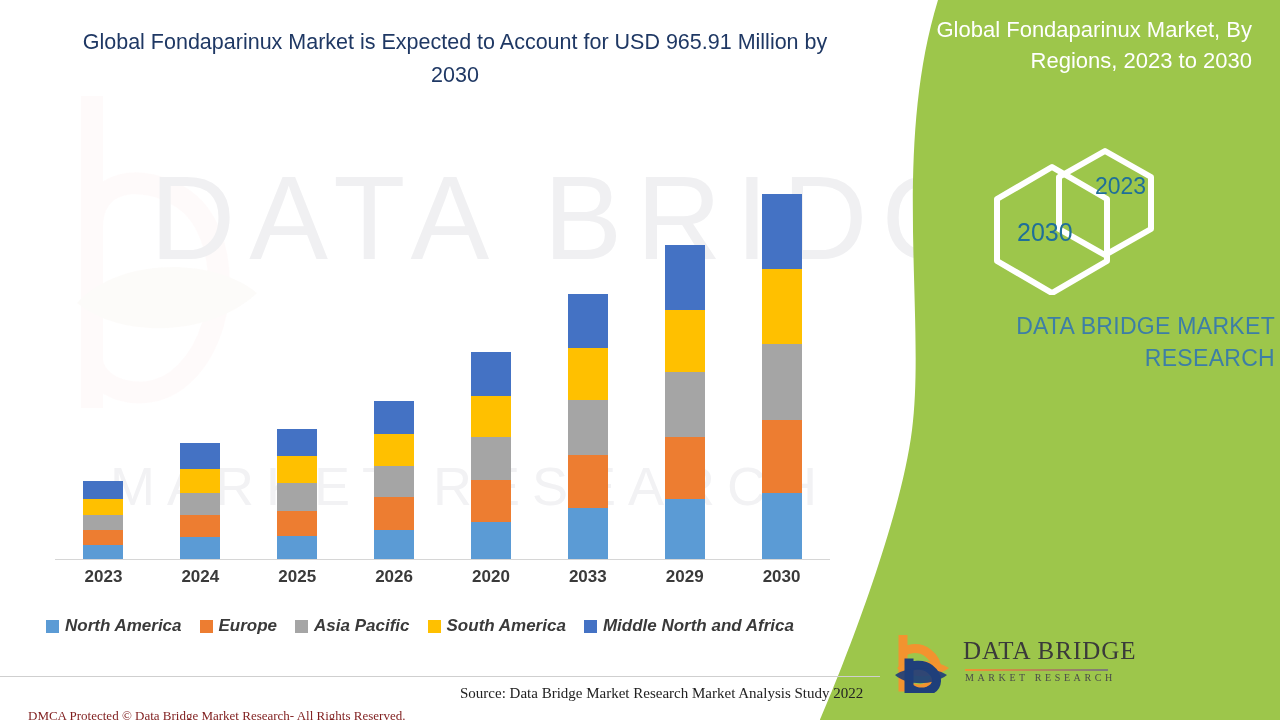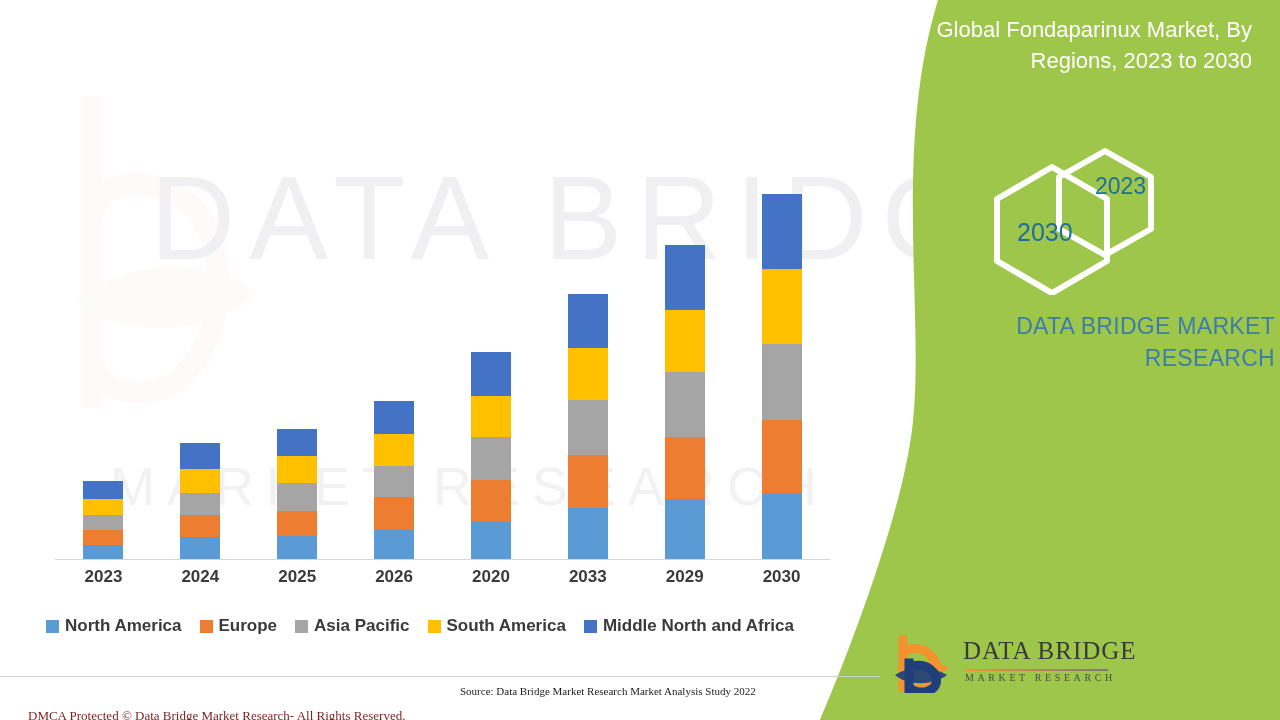--- a/index.html
+++ b/index.html
@@ -191,20 +191,21 @@
   }
 
   .legend {
     position: absolute;
     left: 46px; top: 616px;
     width: 790px;
     display: flex;
     align-items: center;
     gap: 0px;
     z-index: 3;
+    font-style: italic;
   }
   .legend-item {
     display: flex;
     align-items: center;
     margin-right: 18px;
     white-space: nowrap;
   }
   .legend-swatch {
     width: 13px; height: 13px;
     margin-right: 6px;
@@ -224,21 +225,21 @@
     font-size: 13px;
     color: #7f1d1d;
     z-index: 3;
     white-space: nowrap;
     margin-top: 24px;
   }
   .footer-right {
     position: absolute;
     left: 460px; top: 685px;
     font-family: "Liberation Serif", serif;
-    font-size: 11px;
+    font-size: 15px;
     color: #222222;
     z-index: 3;
     white-space: nowrap;
   }
   .footer-rule {
     position: absolute;
     left: 0; top: 676px;
     width: 880px; height: 1px;
     background: #cfcfcf;
     z-index: 3;
@@ -280,20 +281,21 @@
       <path d="M8 4 L8 52 M8 20 C8 13 24 11 33 18 C45 27 45 45 32 52 C22 57 8 51 8 44" fill="none" stroke="#F3932F" stroke-width="9" stroke-linecap="square"></path>
       <path d="M2 33 C14 24 40 24 54 33 C40 44 14 44 2 33 Z" fill="#F3932F" opacity="0.95"></path>
       <path d="M14 28 L14 56 M14 34 C14 30 28 28 35 34 C44 41 44 52 33 56 C24 59 14 55 14 50" fill="none" stroke="#1F3F7A" stroke-width="9" stroke-linecap="square"></path>
       <path d="M0 40 C12 31 38 31 52 40 C38 51 12 51 0 40 Z" fill="#1F3F7A" opacity="0.92"></path>
     </svg>
     <div class="logo-title">DATA BRIDGE</div>
     <div class="logo-rule"></div>
     <div class="logo-sub">MARKET RESEARCH</div>
   </div>
 
+  <div class="chart-title">Global Fondaparinux Market is Expected to Account for USD 965.91 Million by 2030</div>
 
   <div class="plot">
     <div class="bars" id="bars">
         <div class="bar-col">
           <div class="bar">
             <div class="seg" style="height: 18px; background: rgb(68, 114, 196);"></div>
             <div class="seg" style="height: 16px; background: rgb(255, 192, 0);"></div>
             <div class="seg" style="height: 15px; background: rgb(165, 165, 165);"></div>
             <div class="seg" style="height: 15px; background: rgb(237, 125, 49);"></div>
             <div class="seg" style="height: 14px; background: rgb(91, 155, 213);"></div>

